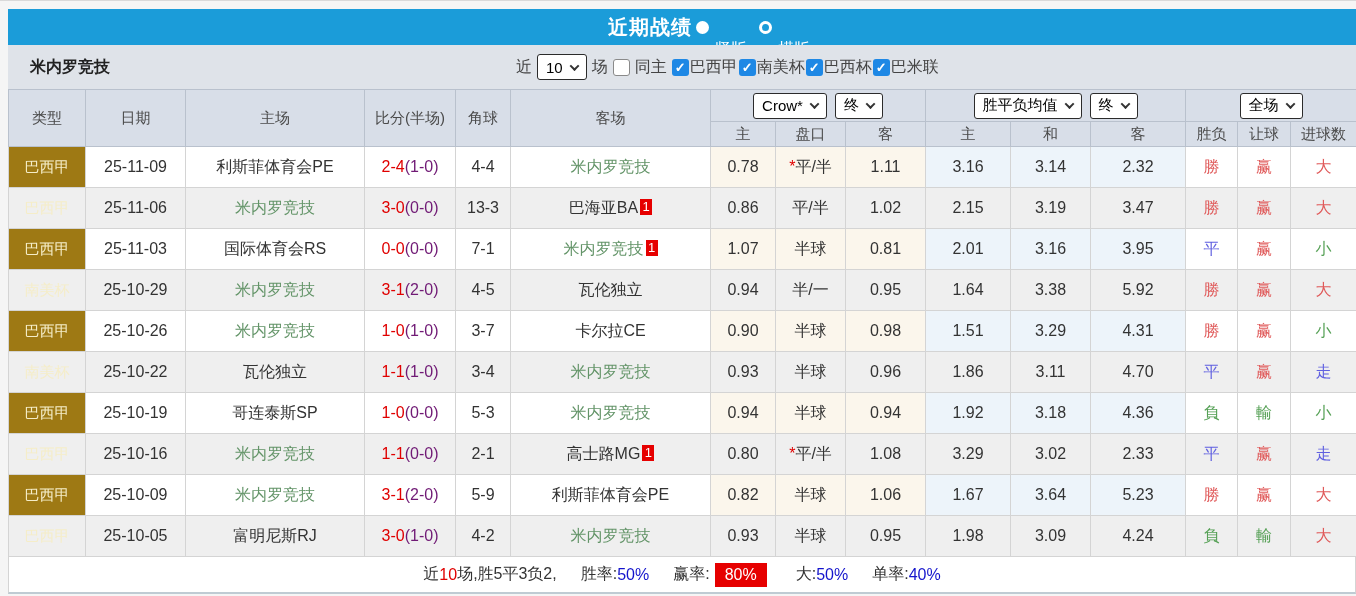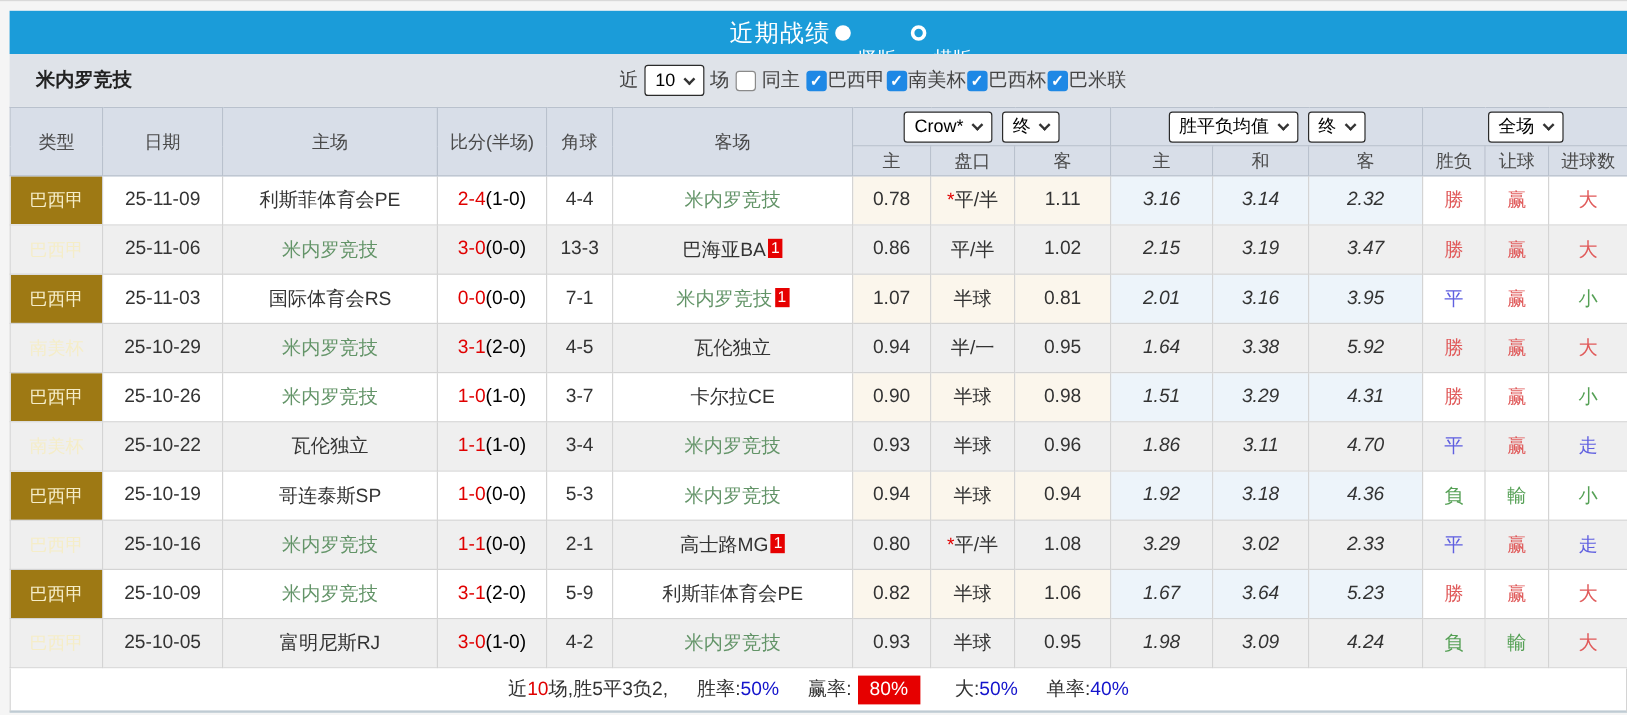--- a/index.html
+++ b/index.html
@@ -12,21 +12,21 @@
   }
   .page { padding:8px 0 0 8px; }
 
   
   .titlebar {
     height:36px; background:var(--accent,#1B9CD9);
     display:flex; align-items:center; justify-content:center;
     color:#fff; position:relative;
   }
   .title-group { display:flex; align-items:center; position:relative; left:27px; }
-  .title { font-size:20px; font-weight:normal; letter-spacing:1px; }
+  .title { font-size:20px; font-weight:bold; letter-spacing:1px; }
   .radio-option { display:inline-flex; align-items:center; margin-left:4px; cursor:pointer; }
   .radio { width:13px; height:13px; border-radius:50%; display:inline-block; }
   .radio.on  { background:#fff; }
   .radio.off { width:13px; height:13px; border:3px solid #fff; background:transparent; }
   .radio-label { font-size:16px; margin-left:6px;margin-top:44px; }
 
   
   .filterbar {
     height:44px; background:var(--filterbg,#DFE3E9);
     display:flex; align-items:center; position:relative;
@@ -61,25 +61,25 @@
   }
   thead tr.group-row { height:32px; }
   thead tr.sub-row   { height:25px; }
   .group-inner { display:flex; align-items:center; justify-content:center; gap:8px; }
   tbody td {
     border:1px solid #d4d4d4; height:41px; text-align:center;
     font-size:16px; color:#333; padding:0; overflow:hidden; white-space:nowrap;
   }
   tbody tr.alt td { background:var(--altrow,#EFEFEF); }
   tbody td.cream { background:var(--cream,#FBF6EC); }
-  tbody td.pale  { background:var(--paleblue,#EDF4FA);font-style:italic; }
+  tbody td.pale  { background:var(--paleblue,#EDF4FA); }
   tbody td.type  { background:var(--gold,#9E7914); color:var(--goldtext,#F5EDC8); font-size:15px; }
   .focus { color:var(--teamgreen,#639468); }
   .ft { color:var(--scorered,#E00000); }
-  .ht { color:#000000; }
+  .ht { color:#701a75; }
   .star { color:var(--scorered,#E00000); }
   .badge {
     display:inline-block; background:var(--badgered,#E60000); color:#fff;
     font-size:13px; line-height:16px; min-width:12px; padding:0 2px;
     margin-left:2px; vertical-align:2px; text-align:center;
   }
   .c-red   { color:var(--winred,#E05A5A); }
   .c-blue  { color:var(--drawblue,#6060E0); }
   .c-green { color:var(--losegreen,#55A055); }
 

